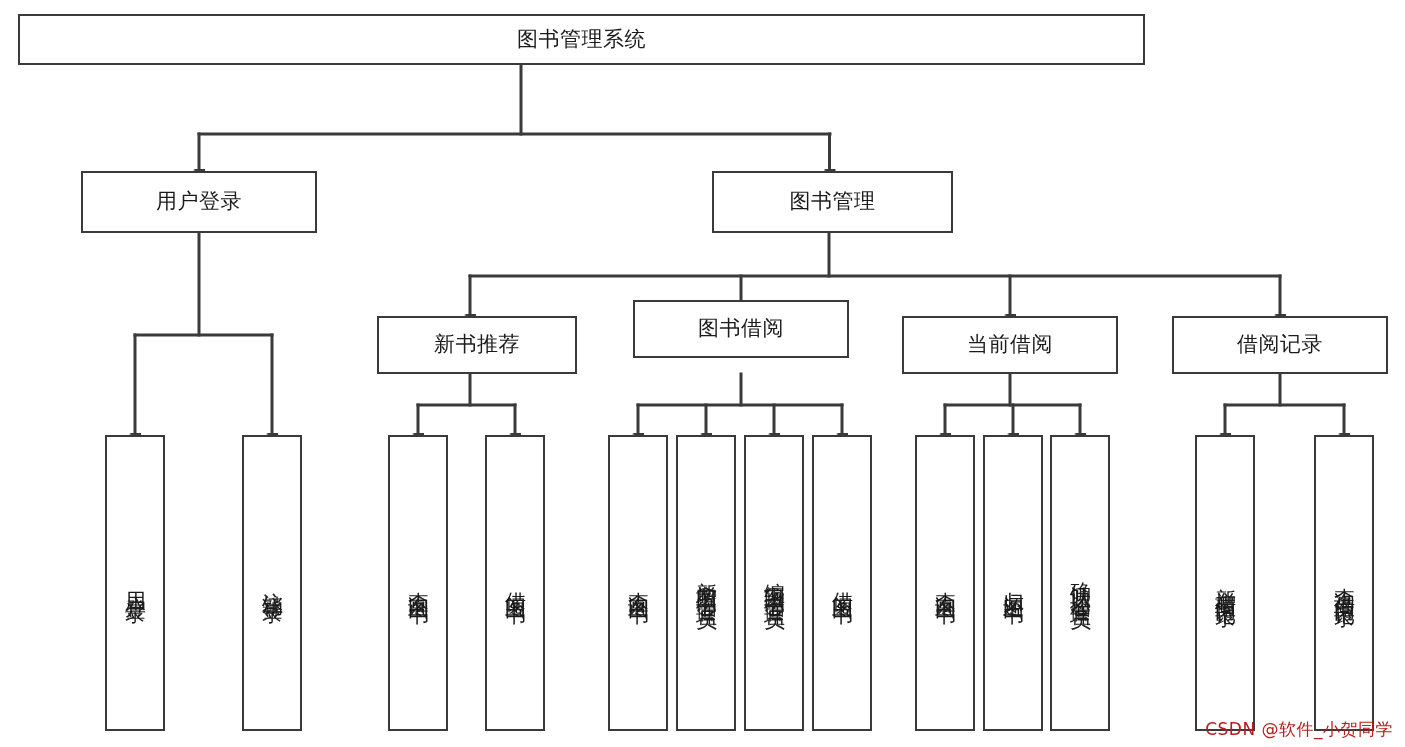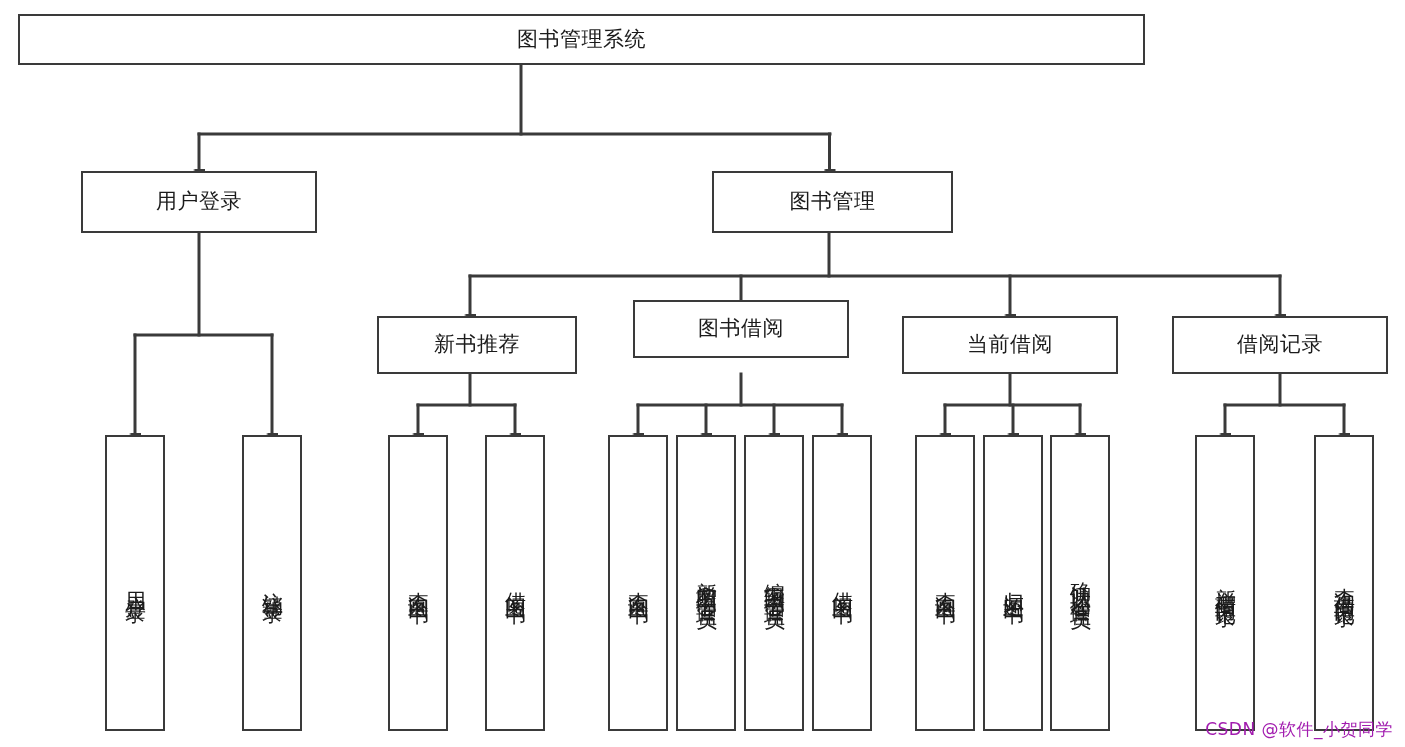--- a/index.html
+++ b/index.html
@@ -51,21 +51,21 @@
     letter-spacing: 4px;
     line-height: 1;
     white-space: nowrap;
     text-align: center;
   }
   #watermark {
     position: absolute;
     right: 12px;
     bottom: 6px;
     font-size: 17px;
-    color: #a21caf;
+    color: #b91c1c;
     white-space: nowrap;
     letter-spacing: 0.5px;
     pointer-events: none;
   }
 </style>
 </head>
 <body>
 
 <div id="diagram-root">
 

